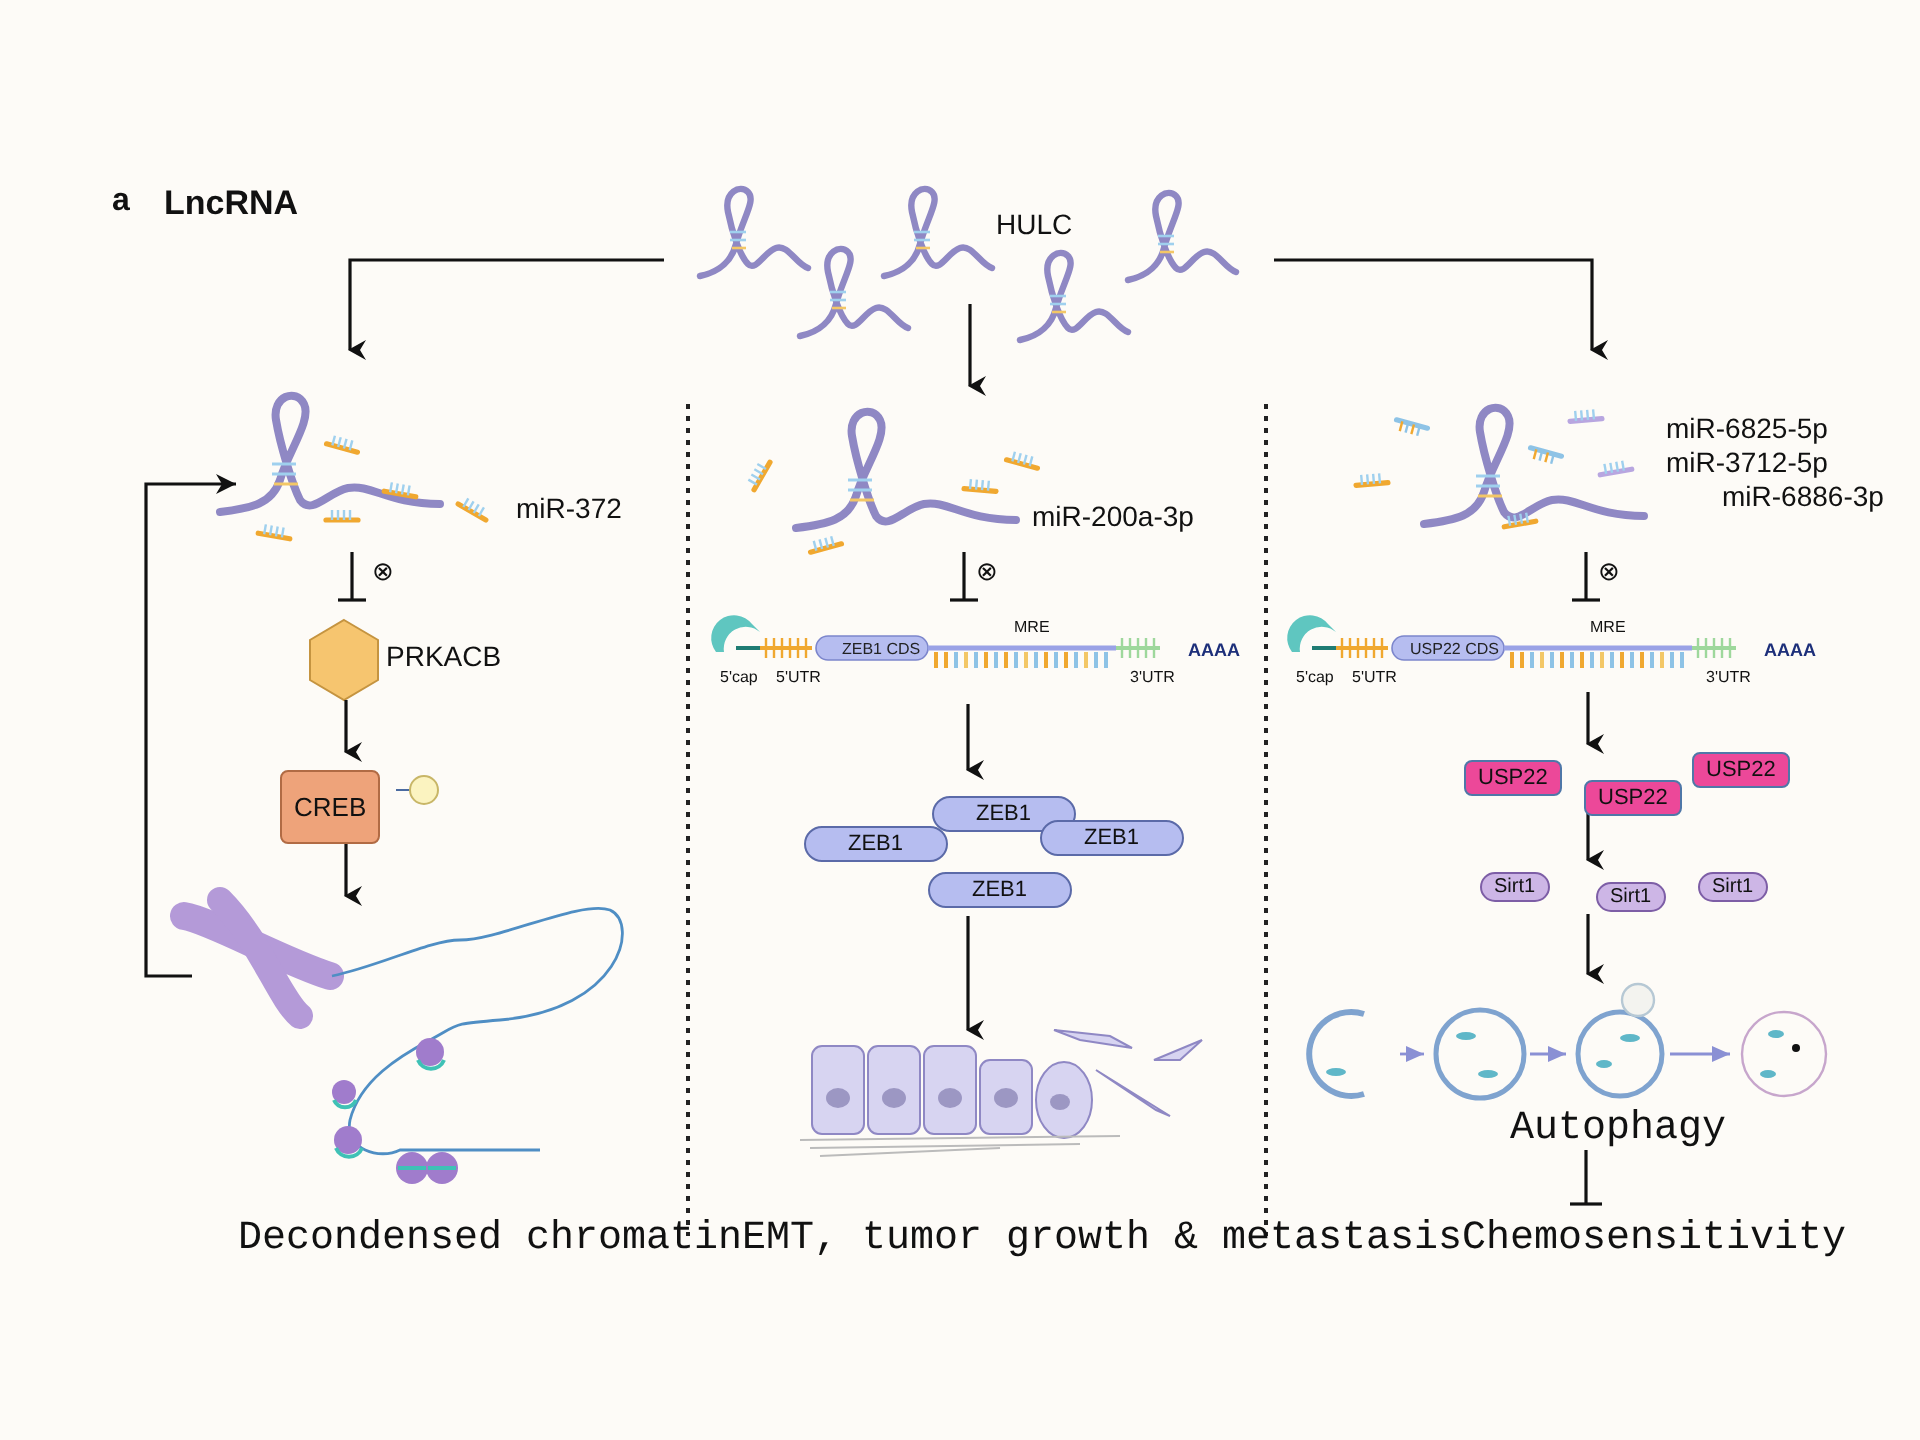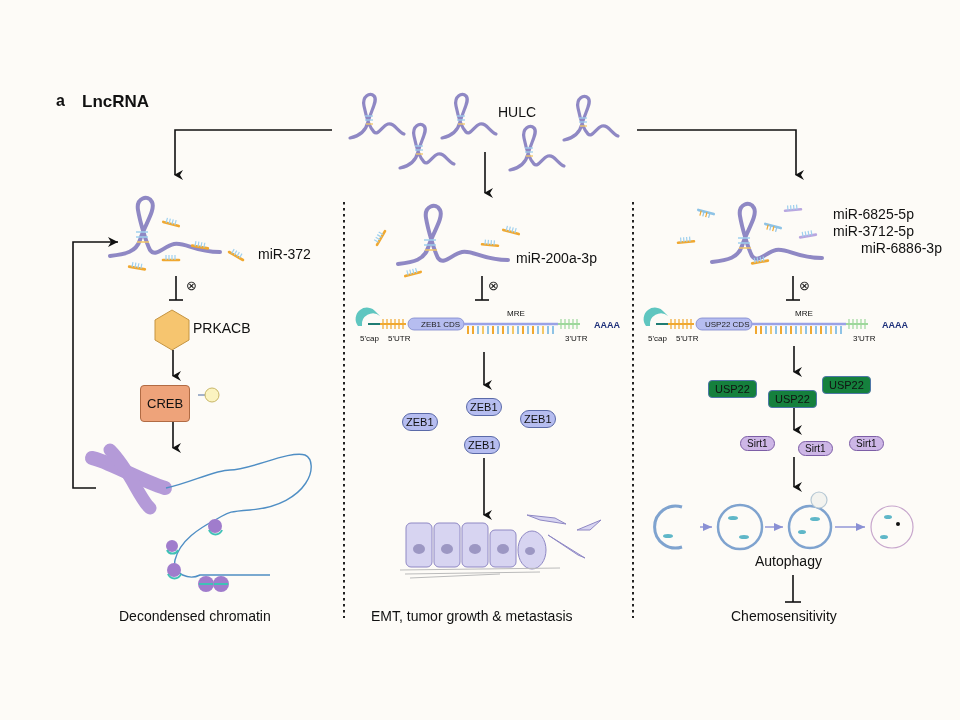--- a/index.html
+++ b/index.html
@@ -3,28 +3,28 @@
 <meta charset="utf-8">
 <style>
   html, body { margin:0; padding:0; }
   body { width:960px; height:720px; background:#fdfbf7; position:relative; overflow:hidden;
          font-family:"Liberation Sans", sans-serif; color:#111; }
   .abs { position:absolute; }
   .panel-letter { left:56px; top:92px; font-weight:bold; font-size:16px; }
   .panel-title  { left:82px; top:92px; font-weight:bold; font-size:17px; }
   .lbl { font-size:14px; white-space:nowrap; }
   .small { font-size:8px; white-space:nowrap; }
-  .pill { position:absolute; font-size:11px; padding:2px 3px; border-radius:9px; border:1px solid #5b6aa8;
+  .pill { position:absolute; font-size:11px; padding:2px 21px; border-radius:9px; border:1px solid #5b6aa8;
           background:#b6bdf0; color:#111; white-space:nowrap; }
-  .pill.usp { border-radius:4px; background:#15803d; border-color:#4f77a8; font-size:11px; padding:2px 6px; }
+  .pill.usp { border-radius:4px; background:#ec4899; border-color:#4f77a8; font-size:11px; padding:2px 6px;margin-left:24px; }
   .pill.sirt { border-radius:9px; background:#cdb6e6; border-color:#7d5ea6; font-size:10px; padding:1px 6px;margin-left:24px; }
   .creb { left:140px; top:385px; background:#eea37a; border:1.5px solid #b16b44; border-radius:4px;
           font-size:13px; padding:10px 6px; }
   svg { position:absolute; left:0; top:0; }
-  .caption { font-size:14px; white-space:nowrap; }
+  .caption { font-size:20px; white-space:nowrap;font-family:Liberation Mono, monospace; }
 </style>
 </head>
 <body>
 
 <svg width="960" height="720" viewBox="0 0 960 720">
   <defs>
     <marker id="ah" markerWidth="10" markerHeight="10" refX="5" refY="8" orient="auto" markerUnits="userSpaceOnUse">
       <path d="M0,0 L5,9 L10,0 L5,3 Z" fill="#111"></path>
     </marker>
     <marker id="ahr" markerWidth="12" markerHeight="10" refX="10" refY="5" orient="auto" markerUnits="userSpaceOnUse">

